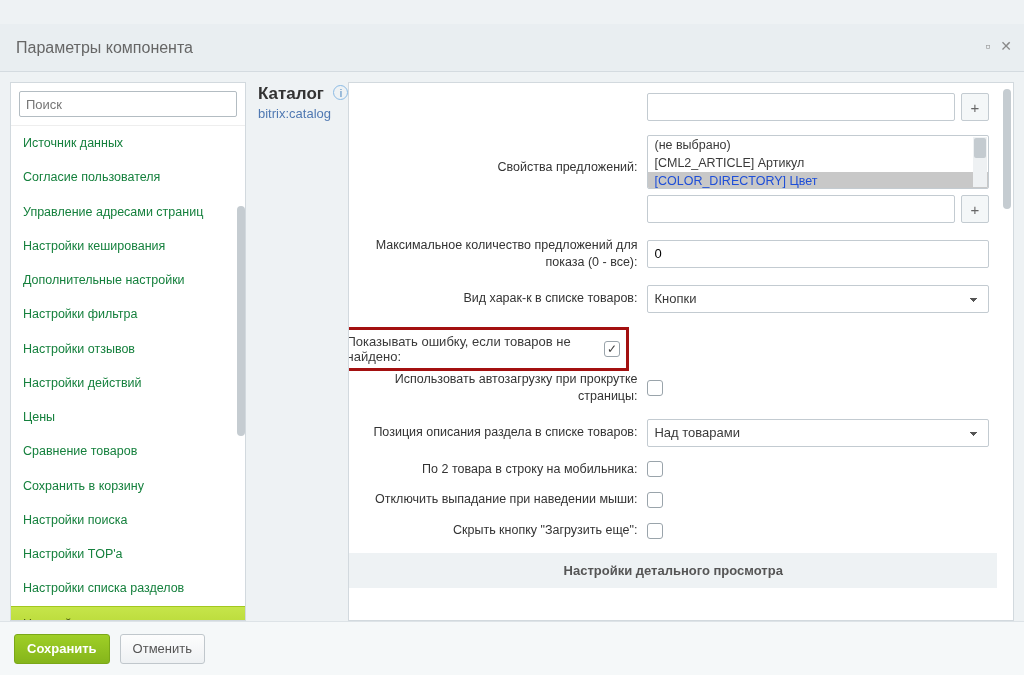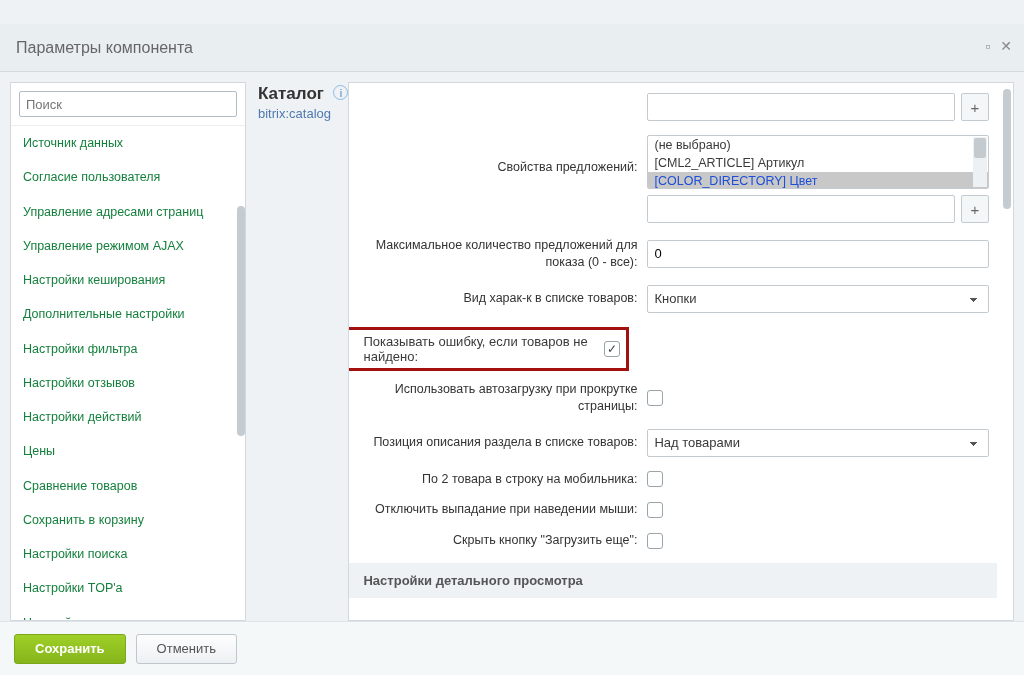--- a/index.html
+++ b/index.html
@@ -147,32 +147,33 @@
     cursor: pointer;
   }
   .checkbox.checked::after {
     content: "✓"; font-size: 12px; color: #444; line-height: 1;
   }
   .highlight-row {
     border: 3px solid #a31010; padding: 4px 6px 4px 0;
     margin-left: -6px; margin-right: 360px;
     display: flex; align-items: center;
   }
-  .highlight-row .label { width: 292px; margin-left: 17px; }
+  .highlight-row .label { width: 292px; }
   .section-header {
     background: #eef2f4; color: #555; font-weight: bold;
     padding: 10px 14px; font-size: 13px;
     margin-top: 10px;
+    text-align: center;
   }
   .footer {
     height: 54px; background: #f5f8f9; border-top: 1px solid #dde3e7;
     display: flex; align-items: center; gap: 10px; padding: 0 14px;
   }
   .btn {
-    height: 30px; padding: 0 20px; border-radius: 3px; font-size: 13px;
+    height: 30px; padding: 0 12px; border-radius: 3px; font-size: 13px;
     cursor: pointer; border: 1px solid transparent;
   }
   .btn-primary {
     background: linear-gradient(#9fcf27, #85b51b);
     border-color: #7aa818; color: #fff; font-weight: bold;
   }
   .btn-secondary {
     background: linear-gradient(#fdfdfd, #eef1f3);
     border-color: #c0c7cc; color: #555;
   }
@@ -193,21 +194,20 @@
   <div class="body">
 
     <div class="sidebar">
       <div class="search-wrap">
         <input class="search-input" type="text" placeholder="Поиск" style="">
       </div>
       <div class="nav-list">
         <div class="nav-item">Источник данных</div>
         <div class="nav-item">Согласие пользователя</div>
         <div class="nav-item">Управление адресами страниц</div>
-        <div class="nav-item">Управление режимом AJAX</div>
         <div class="nav-item">Настройки кеширования</div>
         <div class="nav-item">Дополнительные настройки</div>
         <div class="nav-item">Настройки фильтра</div>
         <div class="nav-item">Настройки отзывов</div>
         <div class="nav-item">Настройки действий</div>
         <div class="nav-item">Цены</div>
         <div class="nav-item">Сравнение товаров</div>
         <div class="nav-item">Сохранить в корзину</div>
         <div class="nav-item">Настройки поиска</div>
         <div class="nav-item">Настройки TOP'а</div>
@@ -270,21 +270,21 @@
             </div>
           </div>
 
           <div class="highlight-row">
             <div class="label">Показывать ошибку, если товаров не найдено:</div>
             <div class="field">
               <span class="checkbox checked"></span>
             </div>
           </div>
 
-          <div class="row" style="margin-top:10px">
+          <div class="row" style="">
             <div class="label">Использовать автозагрузку при прокрутке страницы:</div>
             <div class="field">
               <span class="checkbox"></span>
             </div>
           </div>
 
           <div class="row">
             <div class="label">Позиция описания раздела в списке товаров:</div>
             <div class="field">
               <div class="select" style="line-height:26px">Над товарами</div>

